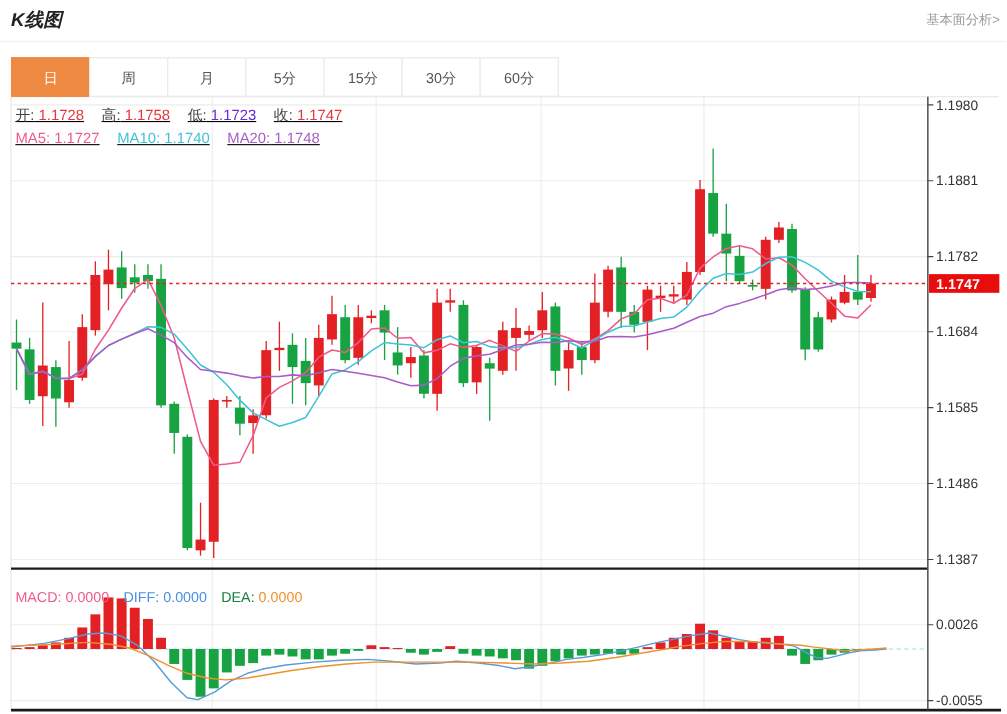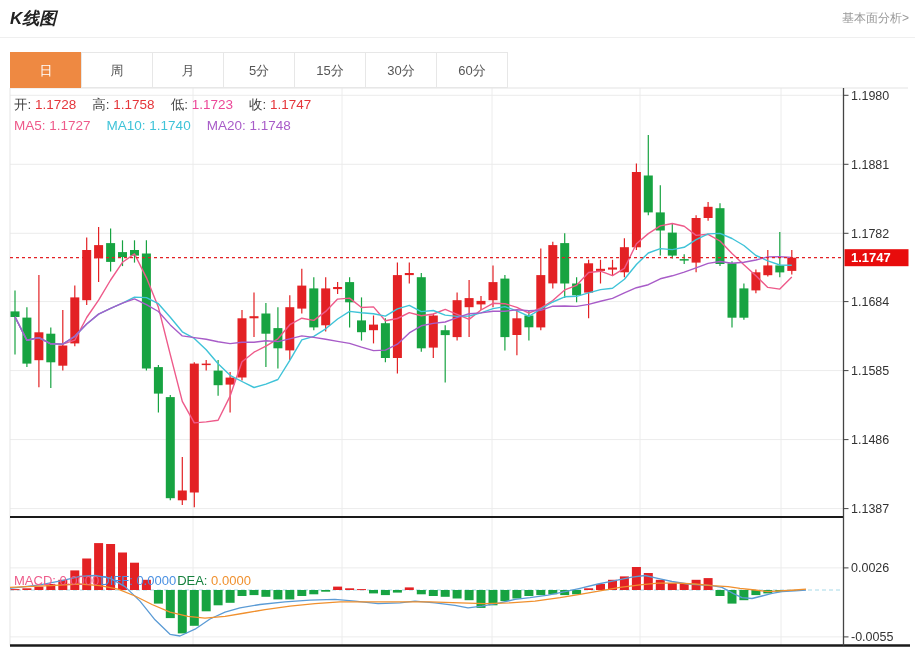--- a/index.html
+++ b/index.html
@@ -11,22 +11,22 @@
   .analysis-link{position:absolute;right:6px;top:10px;font-size:12px;color:#999;cursor:pointer;z-index:3;}
   .top-divider{position:absolute;left:0;top:37px;width:915px;height:1px;background:#efefef;z-index:2;}
   .tabs{position:absolute;left:10px;top:52px;display:flex;z-index:3;}
   .tab{
     width:70px;height:34px;line-height:35px;text-align:center;font-size:13px;color:#555;
     background:#fff;border:1px solid #e7e7e7;margin-left:-1px;cursor:pointer;
   }
   .tab:first-child{margin-left:0;}
   .tab.active{color:#fff;}
   .legend{position:absolute;left:14px;top:94px;z-index:3;font-size:13.5px;}
-  .legend-row{display:flex;gap:16px;white-space:nowrap;line-height:21px;}
-  .macd-legend{position:absolute;left:14px;top:535px;z-index:3;font-size:13px;display:flex;gap:1px;white-space:nowrap;margin-top:38px;}
+  .legend-row{display:flex;gap:16px;white-space:nowrap;line-height:21px;text-decoration:underline;}
+  .macd-legend{position:absolute;left:14px;top:535px;z-index:3;font-size:13px;display:flex;gap:13px;white-space:nowrap;}
   svg{position:absolute;left:0;top:0;z-index:1;}
   svg text{font-family:"Liberation Sans",sans-serif;}
 </style>
 </head>
 <body>
 
 <div class="title">K线图</div>
 <div class="analysis-link">基本面分析&gt;</div>
 <div class="top-divider"></div>
 
@@ -37,21 +37,21 @@
     <div class="tab">5分</div>
     <div class="tab">15分</div>
     <div class="tab">30分</div>
     <div class="tab">60分</div>
   </div>
 
 <div class="legend">
   <div class="legend-row" id="ohlc-row">
       <span><span style="color: rgb(68, 68, 68);">开:</span><span style="color: rgb(229, 53, 58);"> 1.1728</span></span>
       <span><span style="color: rgb(68, 68, 68);">高:</span><span style="color: rgb(229, 53, 58);"> 1.1758</span></span>
-      <span><span style="color: rgb(68, 68, 68);">低:</span><span style="color: #ec4899; margin-top: 20px;"> 1.1723</span></span>
+      <span><span style="color: rgb(68, 68, 68);">低:</span><span style="color: #6d28d9; margin-top: 20px;"> 1.1723</span></span>
       <span><span style="color: rgb(68, 68, 68);">收:</span><span style="color: rgb(229, 53, 58);"> 1.1747</span></span>
     </div>
   <div class="legend-row" id="ma-row">
       <span><span style="color: rgb(238, 90, 138); margin-top: 32px;">MA5:</span><span style="color: rgb(238, 90, 138);"> 1.1727</span></span>
       <span><span style="color: rgb(63, 195, 216);">MA10:</span><span style="color: rgb(63, 195, 216);"> 1.1740</span></span>
       <span><span style="color: rgb(168, 92, 200);">MA20:</span><span style="color: rgb(168, 92, 200);"> 1.1748</span></span>
     </div>
 </div>
 
 <div class="macd-legend" id="macd-row">

